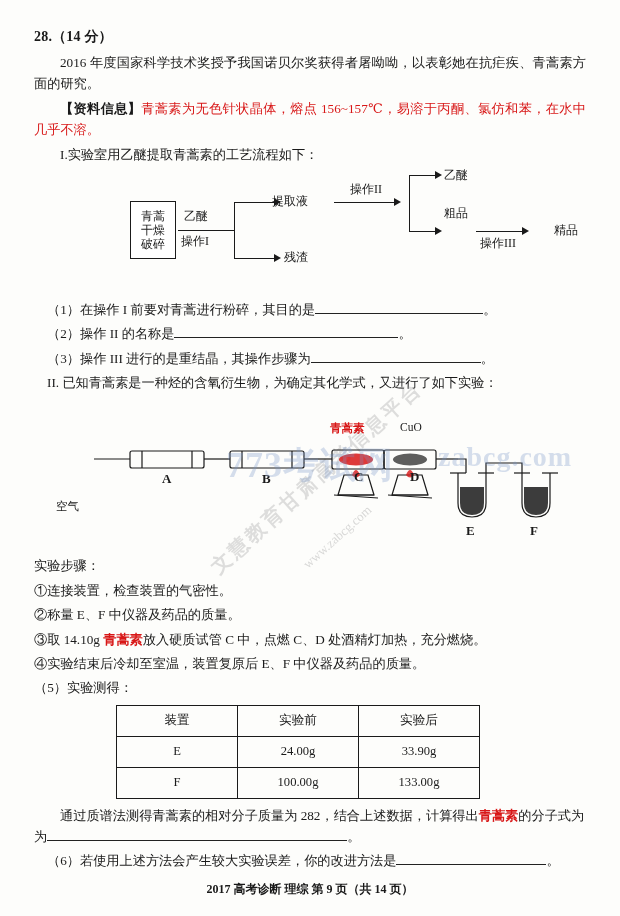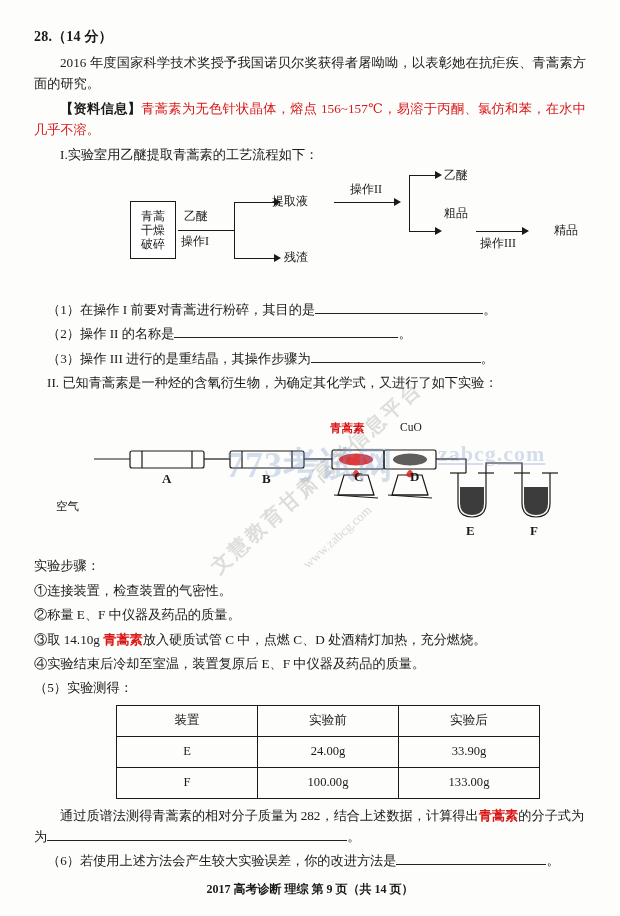--- a/index.html
+++ b/index.html
@@ -97,21 +97,21 @@
   .alabel.redlab { color: #d81717; font-weight: bold; }
   .alabel.bigletter { font-size: 13px; font-weight: bold; }
   
   table.measure {
     border-collapse: collapse;
     margin: 6px 0 6px 82px;
     font-size: 12.6px;
   }
   table.measure td, table.measure th {
     border: 1.2px solid #1a1a1a;
-    padding: 5px 16px;
+    padding: 5px 6px;
     text-align: center;
     font-weight: normal;
     width: 108px;
     height: 20px;
   }
   
   .footer {
     position: absolute;
     left: 0; right: 0;
     bottom: 18px;
@@ -287,21 +287,21 @@
     <div class="alabel redlab" style="left:296px; top:22px;">青蒿素</div>
     <div class="alabel" style="left:366px; top:22px;">CuO</div>
     <div class="alabel bigletter" style="left:128px; top:72px;">A</div>
     <div class="alabel bigletter" style="left:228px; top:72px;">B</div>
     <div class="alabel bigletter" style="left:320px; top:70px;">C</div>
     <div class="alabel bigletter" style="left:376px; top:70px;">D</div>
     <div class="alabel bigletter" style="left:432px; top:124px;">E</div>
     <div class="alabel bigletter" style="left:496px; top:124px;">F</div>
 
     <div class="wm wm-center" style="left:192px; top:42px;">773考试网</div>
-    <div class="wm wm-center" style="left:404px; top:42px; font-size:22px;text-decoration:underline;">zabcg.com</div>
+    <div class="wm wm-center" style="left:404px; top:42px; font-size:28px;">zabcg.com</div>
   </div>
 
   <p class="body">实验步骤：</p>
   <p class="body">①连接装置，检查装置的气密性。</p>
   <p class="body">②称量 E、F 中仪器及药品的质量。</p>
   <p class="body">
     <span>③取 14.10g </span><span class="red bold">青蒿素</span><span>放入硬质试管 C 中，点燃 C、D 处酒精灯加热，充分燃烧。</span>
   </p>
   <p class="body">④实验结束后冷却至室温，装置复原后 E、F 中仪器及药品的质量。</p>
 

